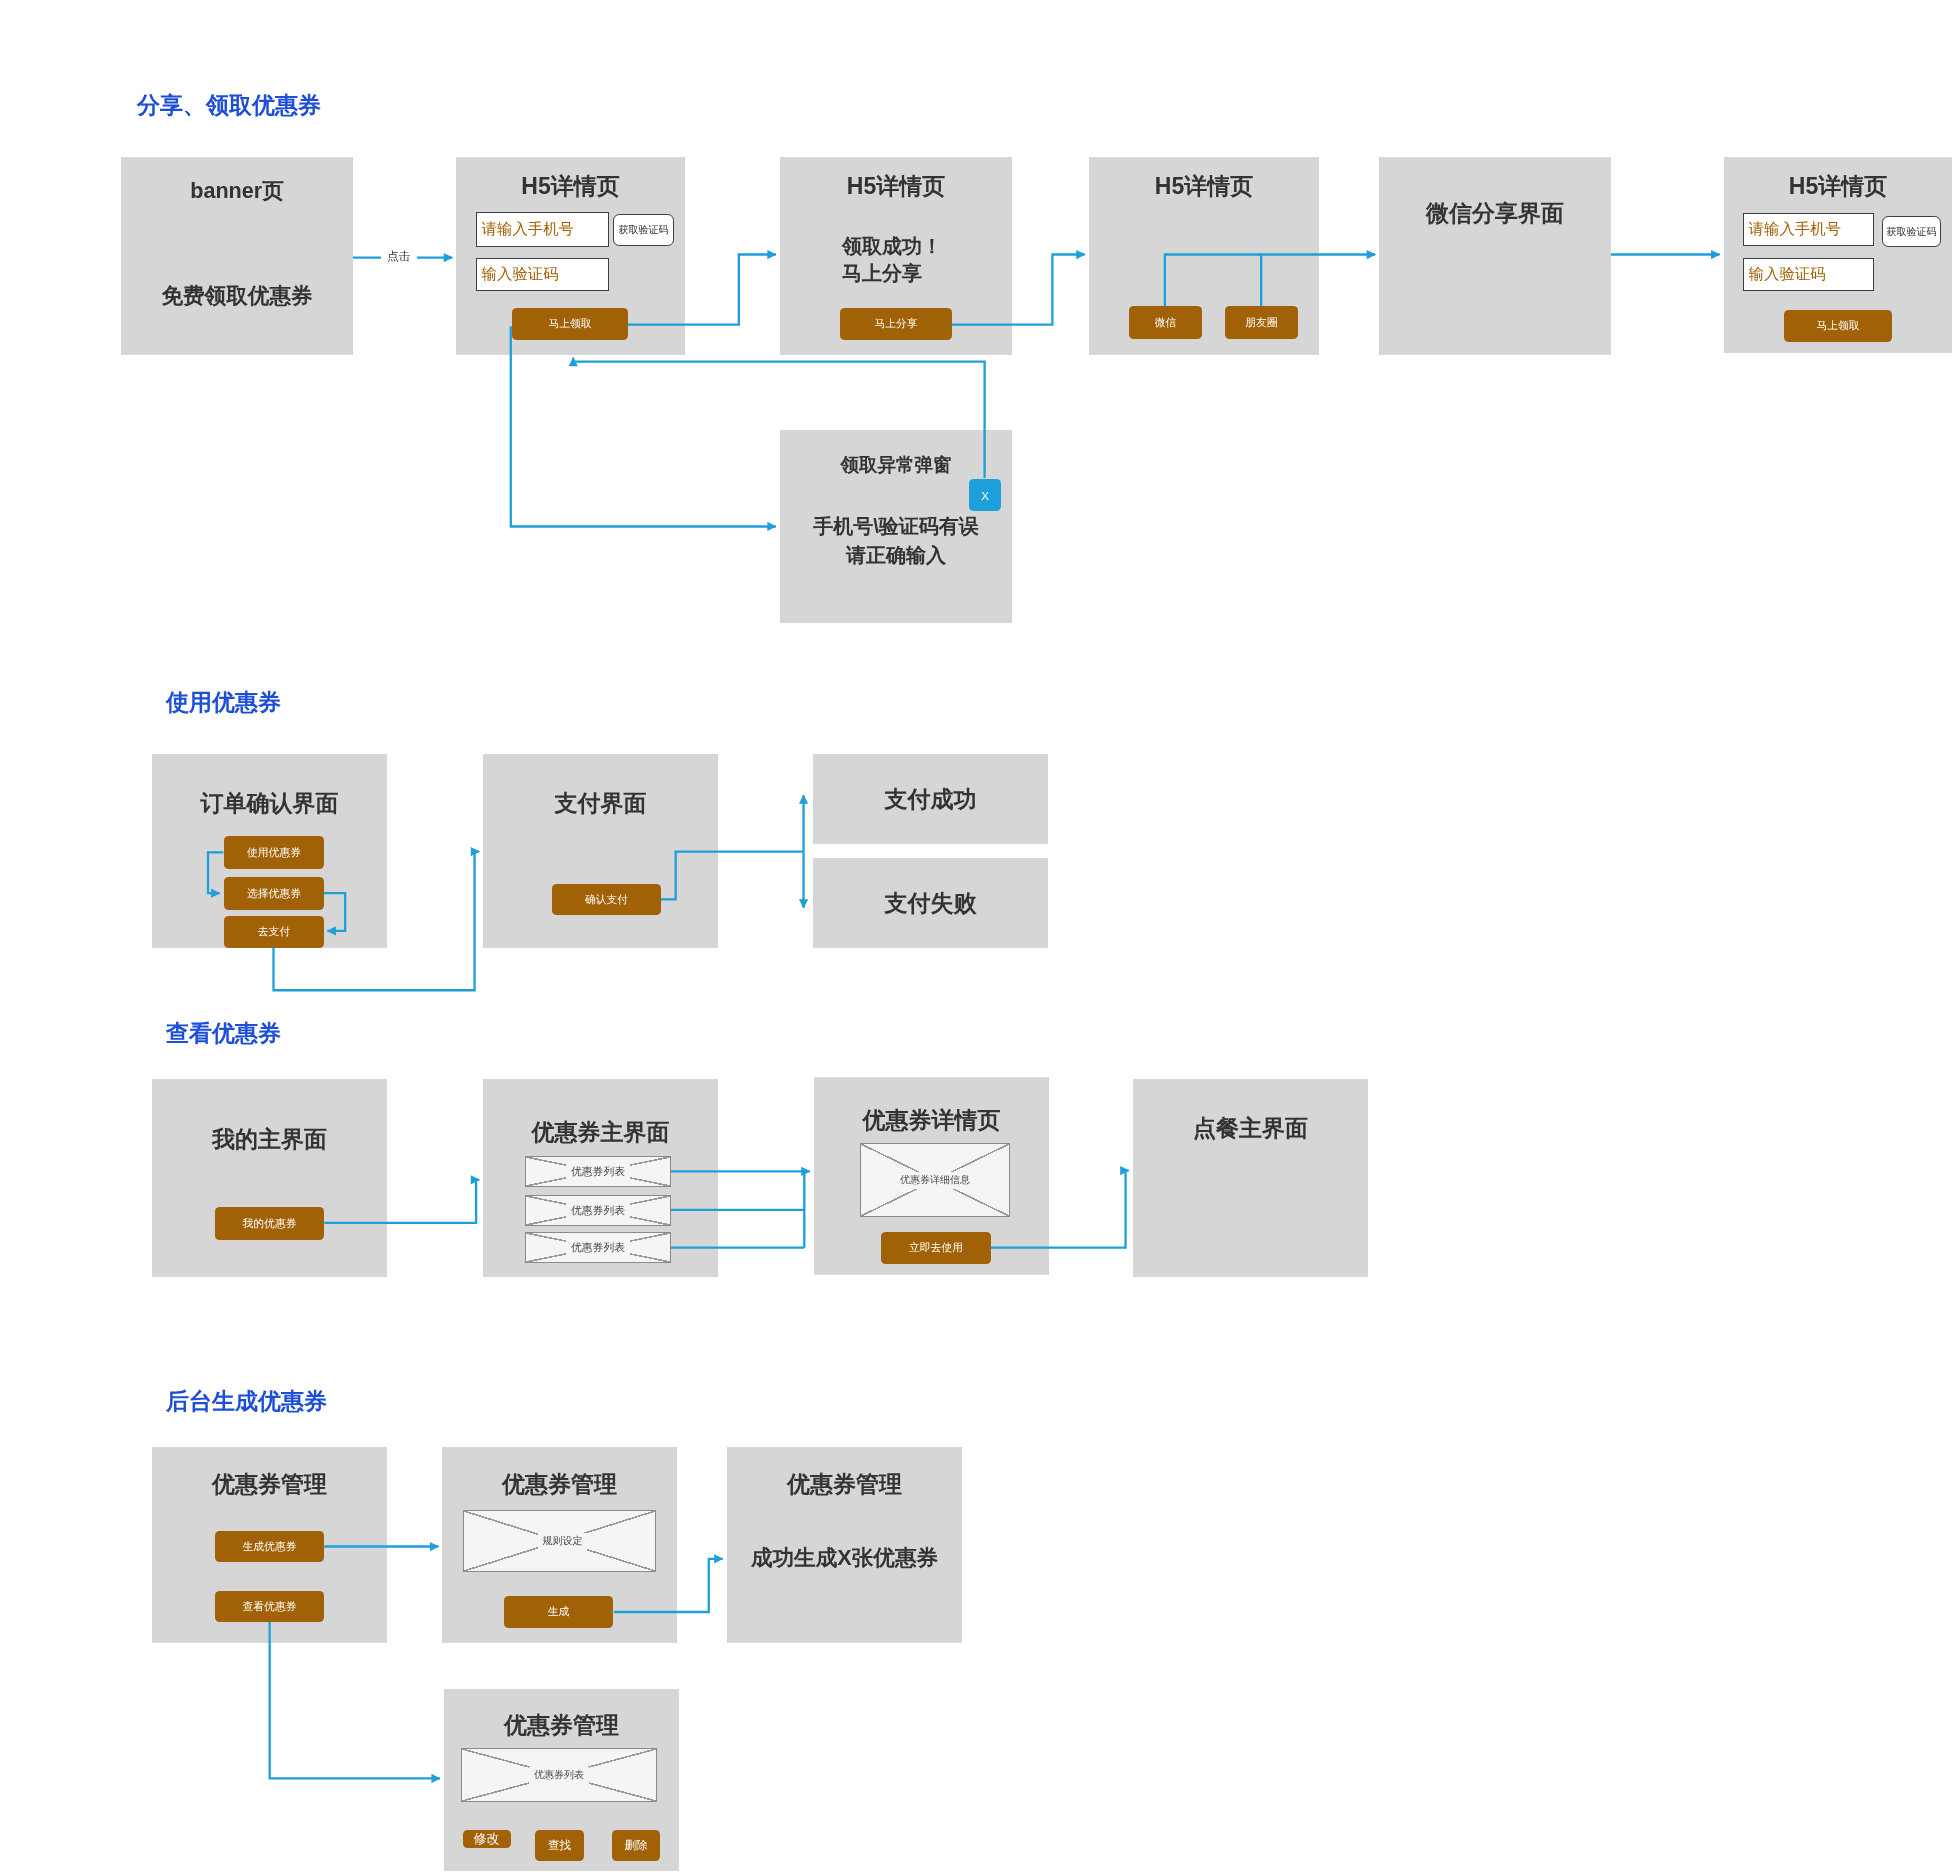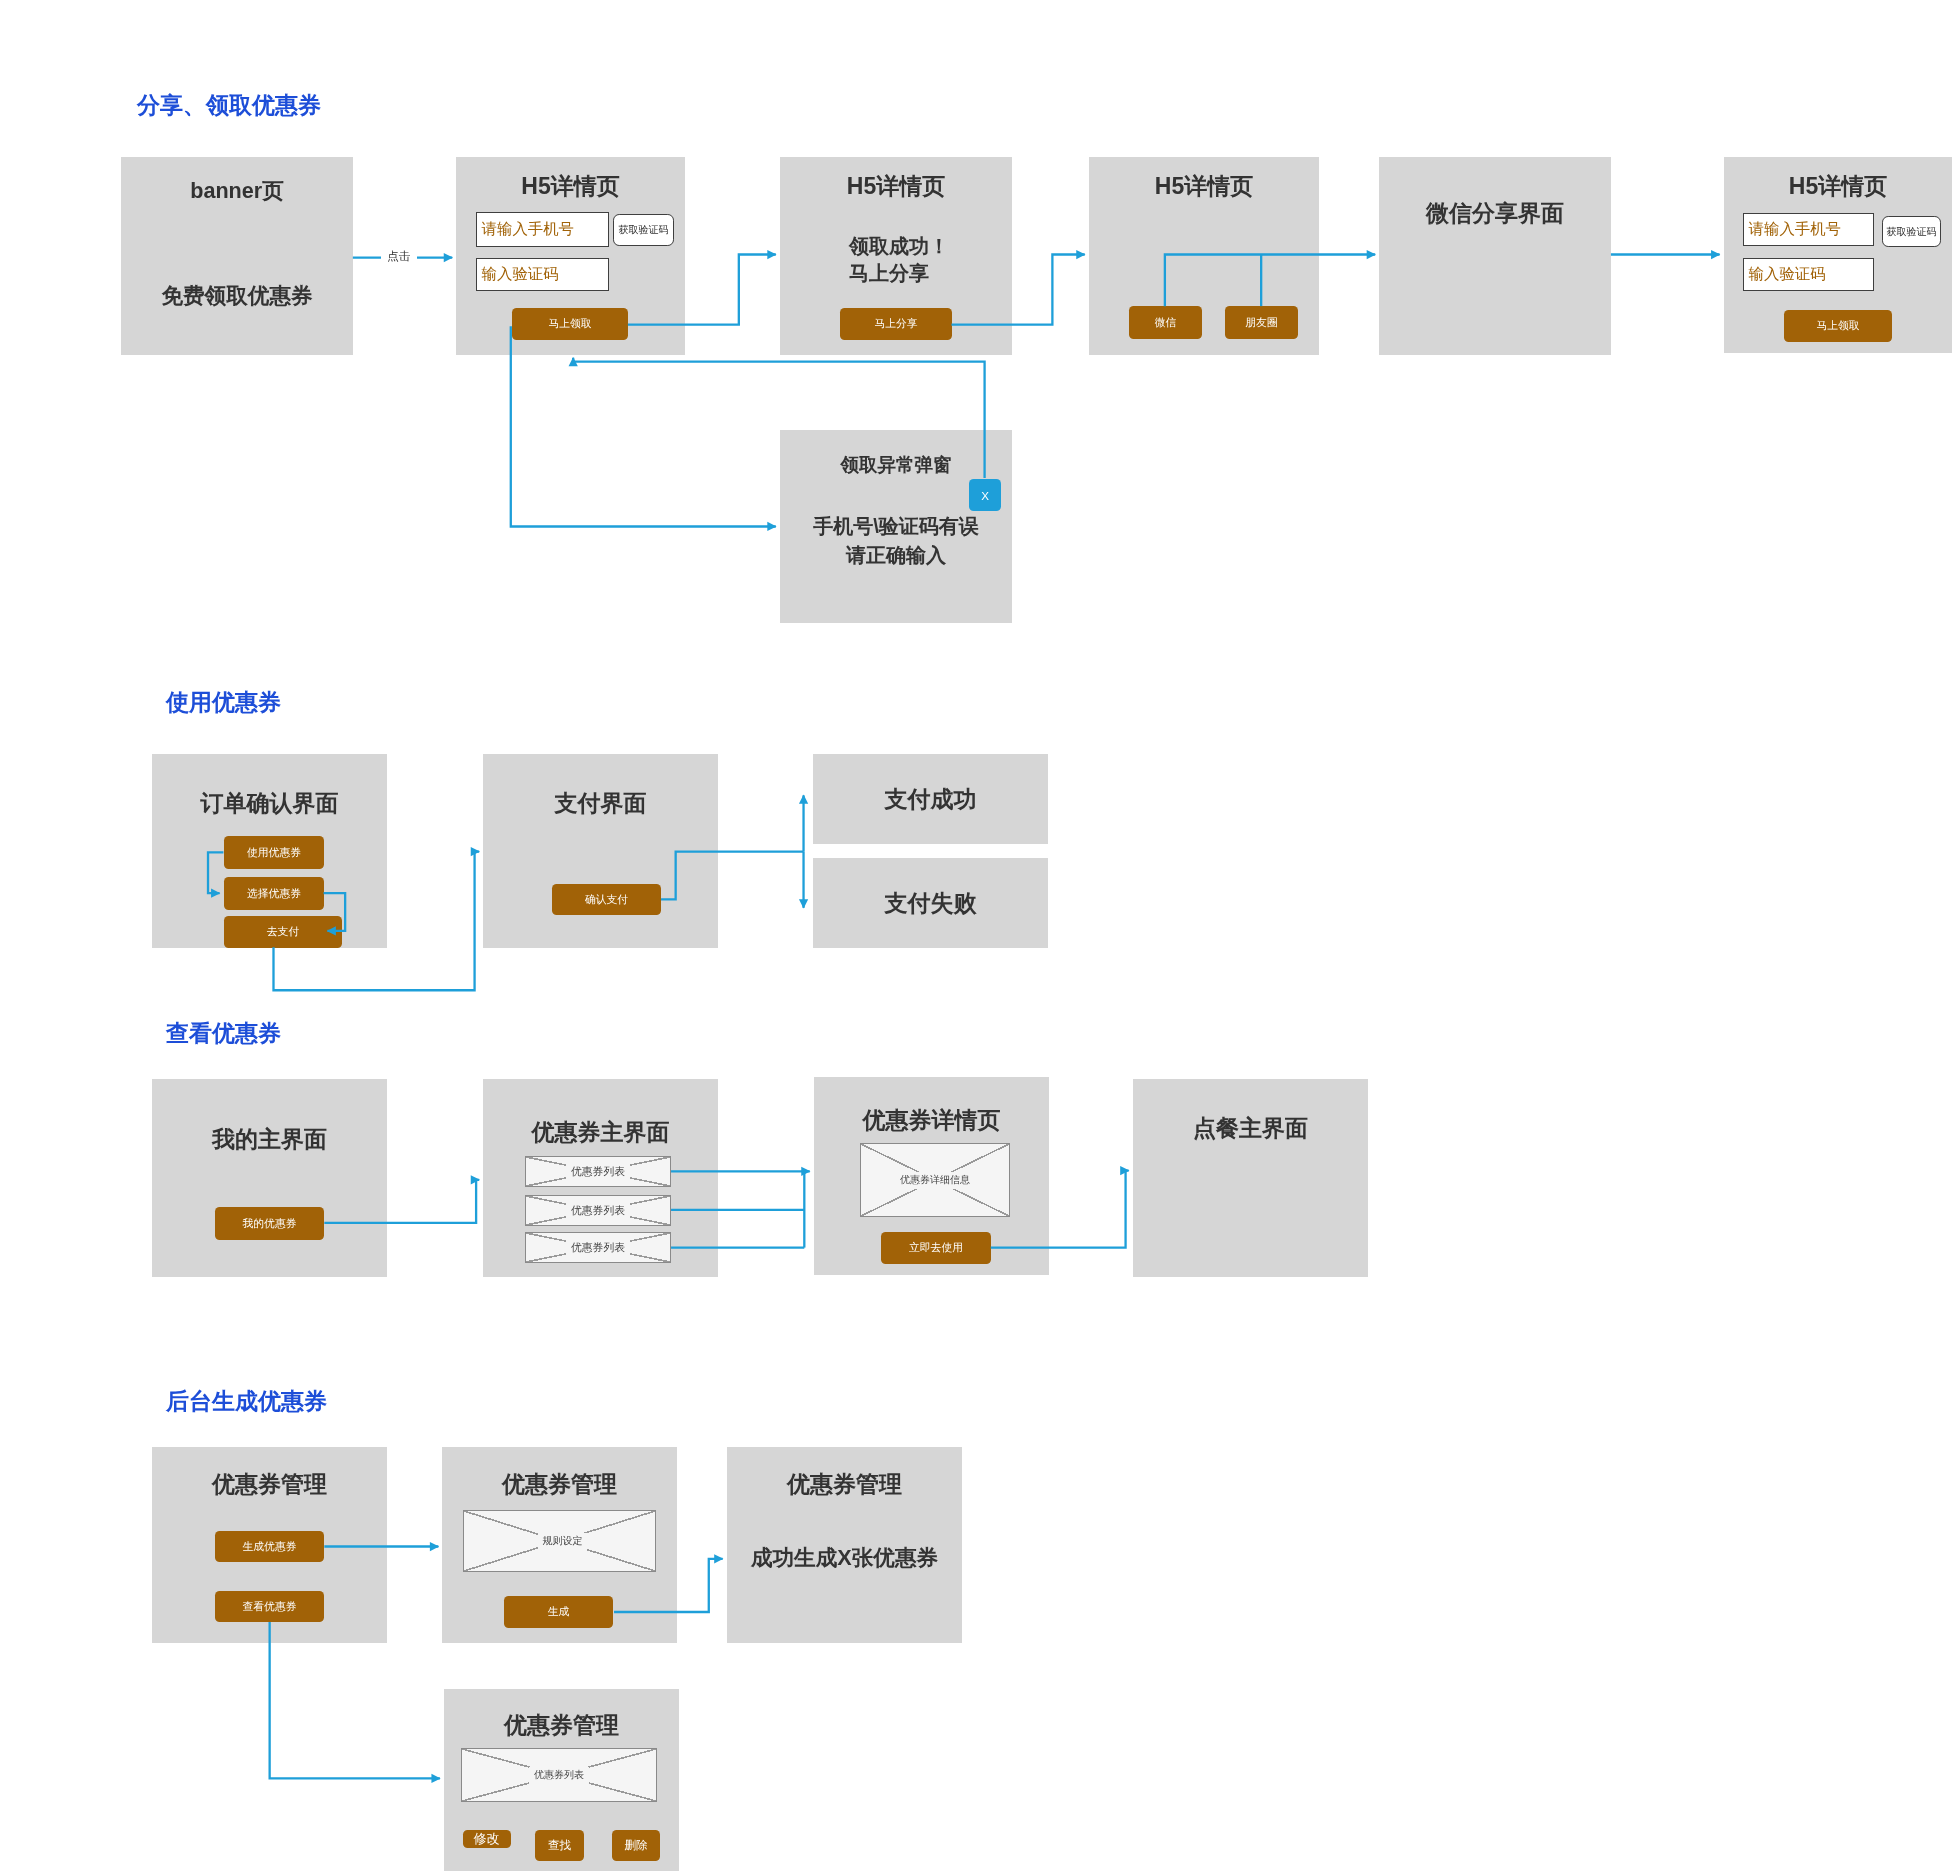--- a/index.html
+++ b/index.html
@@ -35,21 +35,21 @@
 <div class="screen" style="left:456px;top:157px;width:229px;height:198px;">
   <div class="box-title" style="top:15.4px;">H5详情页</div>
   <div class="input" style="left:20px;top:55px;width:133px;height:35px;">请输入手机号</div>
   <div class="mini-btn" style="left:157px;top:57px;width:61px;height:32px;">获取验证码</div>
   <div class="input" style="left:20px;top:101px;width:133px;height:33px;">输入验证码</div>
   <div class="btn" style="left:56px;top:151px;width:116px;height:32px;">马上领取</div>
 </div>
 
 <div class="screen" style="left:780px;top:157px;width:232px;height:198px;">
   <div class="box-title" style="top:15.4px;">H5详情页</div>
-  <div class="msg" style="top:76px;font-size:20px;line-height:27px;text-align:left;padding-left:62px;box-sizing:border-box;margin-left:7px;">
+  <div class="msg" style="top:76px;font-size:20px;line-height:27px;text-align:left;padding-left:62px;box-sizing:border-box;">
     <div>领取成功！</div>
     <div>马上分享</div>
   </div>
   <div class="btn" style="left:60px;top:151px;width:112px;height:32px;">马上分享</div>
 </div>
 
 <div class="screen" style="left:1089px;top:157px;width:230px;height:198px;">
   <div class="box-title" style="top:15.4px;">H5详情页</div>
   <div class="btn" style="left:40px;top:149px;width:73px;height:33px;">微信</div>
   <div class="btn" style="left:136px;top:149px;width:73px;height:33px;">朋友圈</div>
@@ -75,21 +75,21 @@
     <div>请正确输入</div>
   </div>
 </div>
 
 <div class="section-title" style="left:166px;top:688px;">使用优惠券</div>
 
 <div class="screen" style="left:152px;top:754px;width:235px;height:194px;">
   <div class="box-title" style="top:35px;">订单确认界面</div>
   <div class="btn" style="left:72px;top:82px;width:100px;height:33px;">使用优惠券</div>
   <div class="btn" style="left:72px;top:123px;width:100px;height:33px;">选择优惠券</div>
-  <div class="btn" style="left:72px;top:162px;width:118px;height:32px;">去支付</div>
+  <div class="btn" style="left:72px;top:162px;width:100px;height:32px;">去支付</div>
 </div>
 
 <div class="screen" style="left:483px;top:754px;width:235px;height:194px;">
   <div class="box-title" style="top:35px;">支付界面</div>
   <div class="btn" style="left:69px;top:130px;width:109px;height:31px;">确认支付</div>
 </div>
 
 <div class="screen" style="left:813px;top:754px;width:235px;height:90px;">
   <div class="box-title" style="top:31px;">支付成功</div>
 </div>

